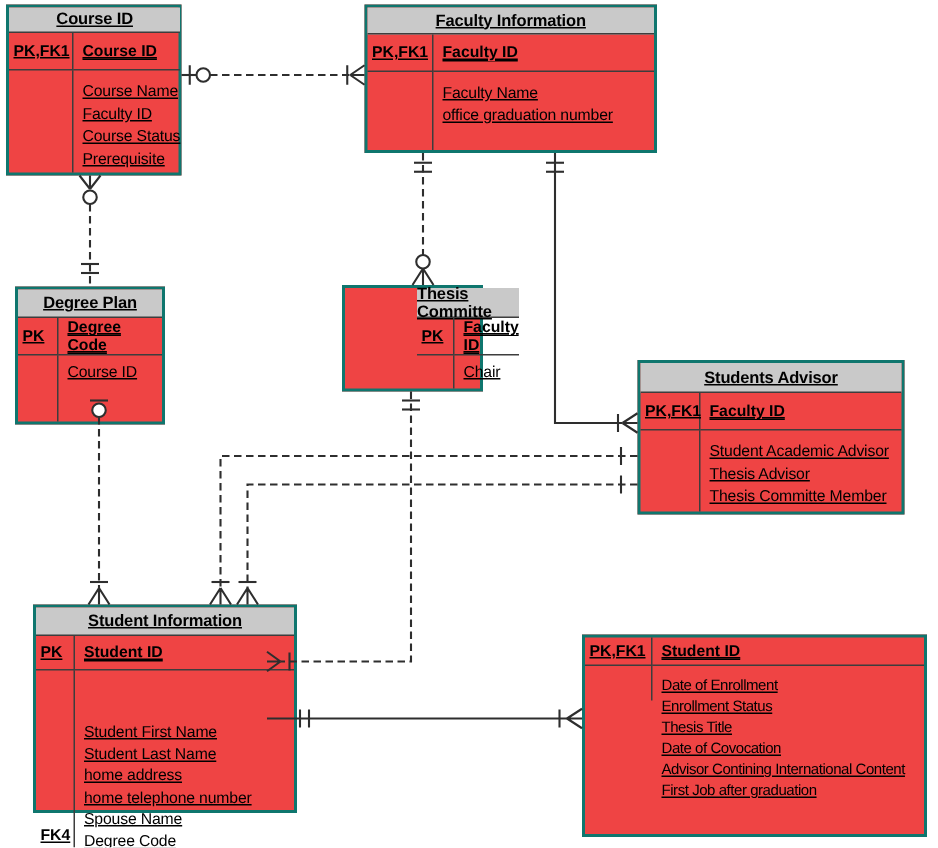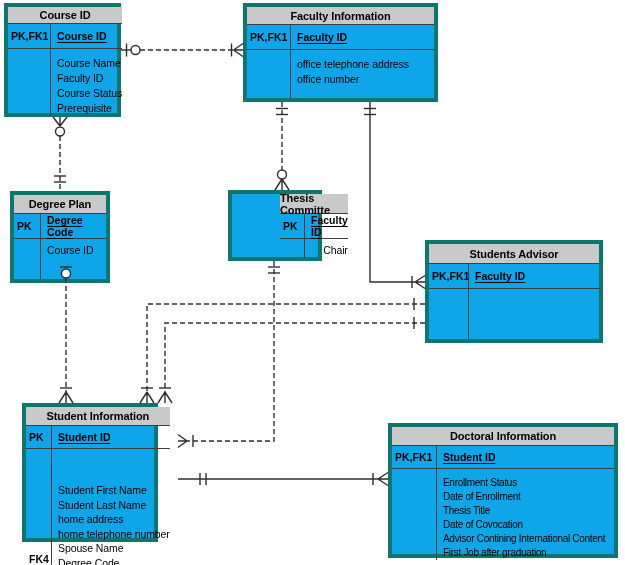--- a/index.html
+++ b/index.html
@@ -1,22 +1,22 @@
 <!DOCTYPE html>
 <html><head>
 <meta charset="utf-8">
 <style>
   html,body{margin:0;padding:0;background:#ffffff;}
   #canvas{
     position:relative;width:625px;height:565px;background:#ffffff;overflow:hidden;
     font-family:"Liberation Sans", sans-serif;color:#000;
   }
   .entity{
-    position:absolute;background:#0ea5e9;border:4px solid #0f766e;
-    display:grid;box-sizing:border-box;
+    position:absolute;background:#ef4444;border:2px solid #0f766e;
+    display:grid;box-sizing:border-box;text-decoration:underline;
   }
   .ent-header{
     grid-column:1 / span 2;background:#c9c9c9;border-bottom:1px solid #3d3d3d;
     display:flex;align-items:center;justify-content:center;
     font-size:11px;font-weight:600;letter-spacing:-0.1px;
   }
   .cell{box-sizing:border-box;font-size:10.5px;}
   .key-label{
     border-right:1px solid #3d3d3d;border-bottom:1px solid #3d3d3d;
     display:flex;align-items:center;padding-left:3px;font-weight:700;
@@ -61,22 +61,22 @@
   </div>
 
   <div class="entity" id="ent-faculty" style="left:243px;top:3px;width:195px;height:99px;grid-template-columns:44px 1fr;grid-template-rows:18px 25px 1fr;">
     <div class="ent-header">Faculty Information</div>
     <div class="cell key-label">PK,FK1</div>
     <div class="cell key-name">
         <span>Faculty ID</span>
       </div>
     <div class="cell attr-label"></div>
     <div class="cell attr-list">
-      <div>office telephone address</div>
-      <div>office number</div>
+      <div>Faculty Name</div>
+      <div>office graduation number</div>
     </div>
   </div>
 
   <div class="entity" id="ent-degree" style="left:10px;top:191px;width:100px;height:92px;grid-template-columns:27px 1fr;grid-template-rows:19px 25px 1fr;">
     <div class="ent-header">Degree Plan</div>
     <div class="cell key-label">PK</div>
     <div class="cell key-name">
         <span>Degree Code</span>
       </div>
     <div class="cell attr-label"></div>
@@ -85,61 +85,65 @@
     </div>
   </div>
 
   <div class="entity" id="ent-thesis" style="left:228px;top:190px;width:94px;height:71px;grid-template-columns:25px 1fr;grid-template-rows:20px 25px 1fr;padding-left:48px;">
     <div class="ent-header">Thesis Committe</div>
     <div class="cell key-label">PK</div>
     <div class="cell key-name">
         <span>Faculty ID</span>
       </div>
     <div class="cell attr-label"></div>
-    <div class="cell attr-list" style="padding-top:4px;text-align:right;">
+    <div class="cell attr-list" style="padding-top:4px;">
       <div>Chair</div>
     </div>
   </div>
 
   <div class="entity" id="ent-advisor" style="left:425px;top:240px;width:178px;height:103px;grid-template-columns:40px 1fr;grid-template-rows:20px 25px 1fr;">
     <div class="ent-header">Students Advisor</div>
     <div class="cell key-label">PK,FK1</div>
     <div class="cell key-name">
         <span>Faculty ID</span>
       </div>
     <div class="cell attr-label"></div>
-  </div>
-
-  <div class="entity" id="ent-student" style="left:22px;top:403px;width:136px;height:139px;grid-template-columns:26px 1fr;grid-template-rows:19px 23px 1fr;">
+    <div class="cell attr-list">
+      <div>Student Academic Advisor</div>
+      <div>Thesis Advisor</div>
+      <div>Thesis Committe Member</div>
+    </div>
+  </div>
+
+  <div class="entity" id="ent-student" style="left:22px;top:403px;width:176px;height:139px;grid-template-columns:26px 1fr;grid-template-rows:19px 23px 1fr;">
     <div class="ent-header">Student Information</div>
     <div class="cell key-label">PK</div>
     <div class="cell key-name">
         <span>Student ID</span>
       </div>
     <div class="cell attr-label">FK4</div>
     <div class="cell attr-list">
       <div>Student First Name</div>
       <div>Student Last Name</div>
       <div>home address</div>
       <div>home telephone number</div>
       <div>Spouse Name</div>
       <div>Degree Code</div>
     </div>
   </div>
 
   <div class="entity" id="ent-doctoral" style="left:388px;top:423px;width:230px;height:135px;grid-template-columns:45px 1fr;grid-template-rows:19px 23px 1fr;">
-    <div class="ent-header">Doctoral Information</div>
     <div class="cell key-label">PK,FK1</div>
     <div class="cell key-name">
         <span>Student ID</span>
       </div>
     <div class="cell attr-label"></div>
     <div class="cell attr-list">
+      <div>Date of Enrollment</div>
       <div>Enrollment Status</div>
-      <div>Date of Enrollment</div>
       <div>Thesis Title</div>
       <div>Date of Covocation</div>
       <div>Advisor Contining International Content</div>
       <div>First Job after graduation</div>
     </div>
   </div>
 
   <svg class="rels" width="625" height="565" viewBox="0 0 625 565">
 
     <g class="rel">

